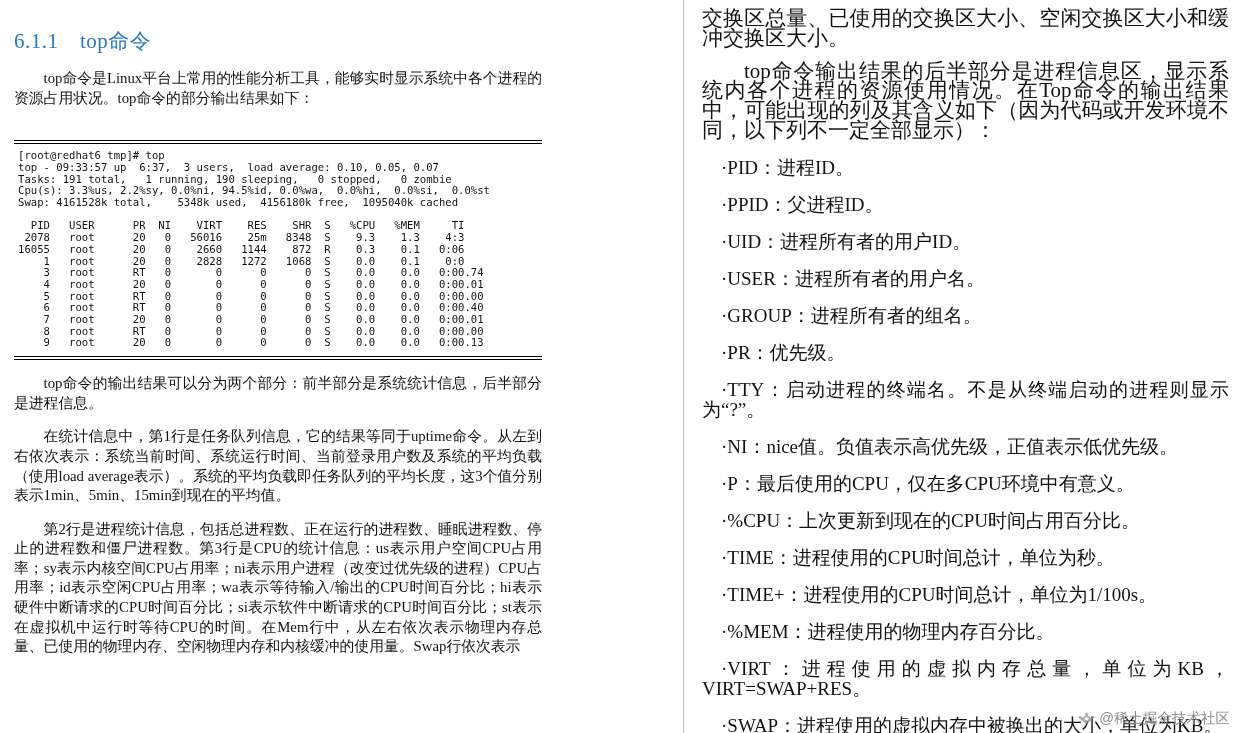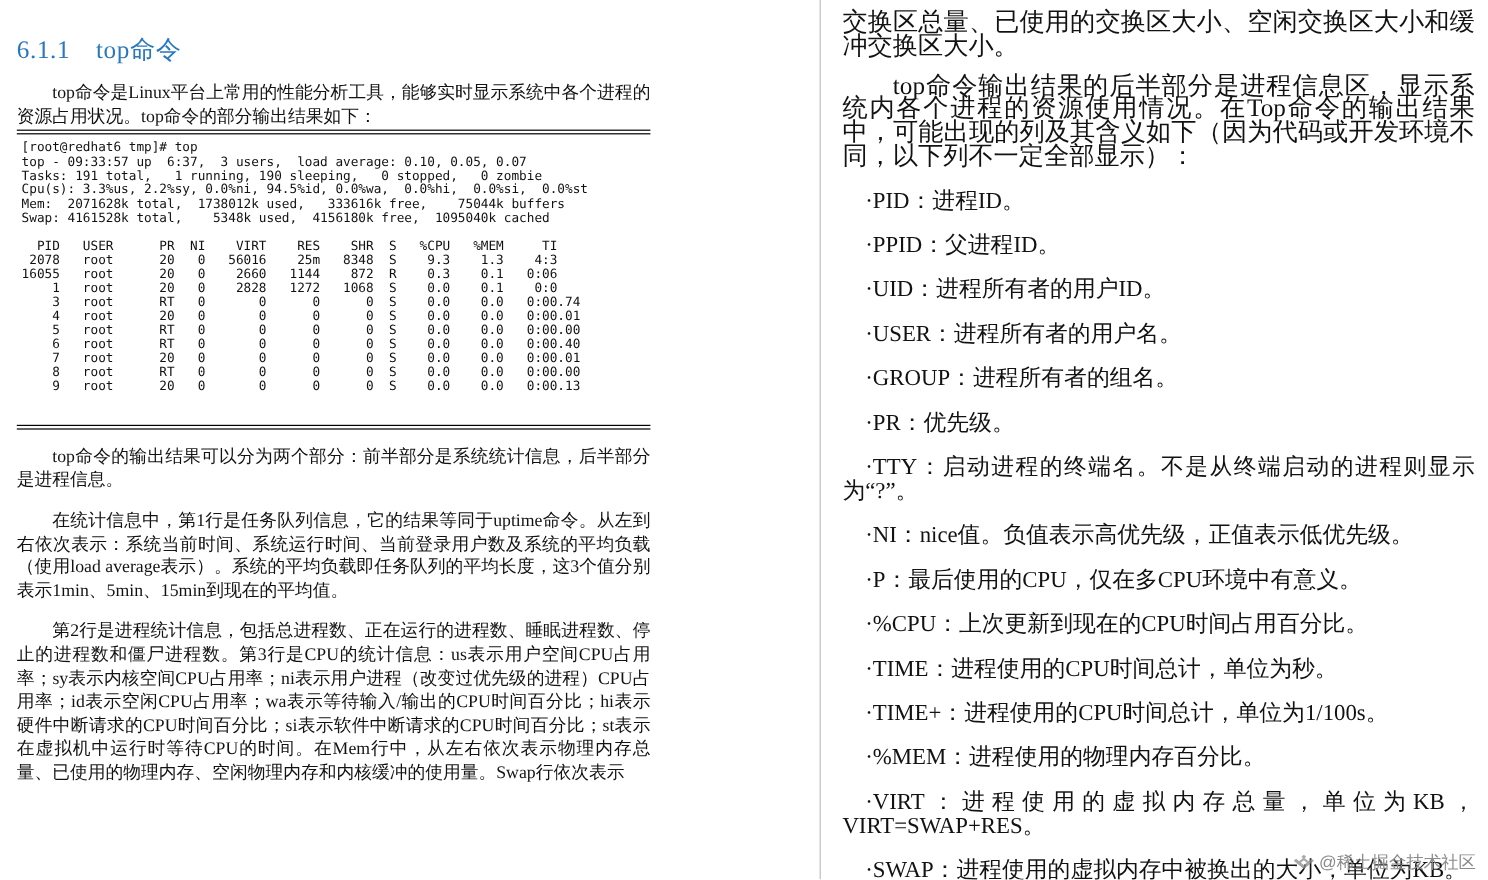--- a/index.html
+++ b/index.html
@@ -20,24 +20,24 @@
     color: var(--heading, #2878be);
     font-size: 21px; font-weight: normal;
     margin: 27px 0 0 0; letter-spacing: 0.5px;
   }
   .para {
     font-size: 14.8px; line-height: 19.6px;
     text-indent: 2em; text-align: justify;
     margin: 14px 0 0 0;
   }
   .code-block {
-    margin-top: 0;
+    margin-top: 32px;
     border-top: 4px double #000;
     border-bottom: 4px double #000;
-    padding: 6px 2px 25px 4px;
+    padding: 6px 2px 7px 4px;
   }
   .code-line {
     font-family: "DejaVu Sans Mono", "Liberation Mono", monospace;
     font-size: 10.6px; line-height: 11.7px;
     white-space: pre; color: #111;
   }
   .rpara {
     font-size: 21px; line-height: 19.8px;
     text-align: justify; margin: 9px 0 0 0;
   }
@@ -61,21 +61,20 @@
 
 <div class="col-left">
   <h2 class="heading">6.1.1　top命令</h2>
   <p class="para">top命令是Linux平台上常用的性能分析工具，能够实时显示系统中各个进程的资源占用状况。top命令的部分输出结果如下：</p>
 
   <div class="code-block">
     <div class="code-line">[root@redhat6 tmp]# top</div>
     <div class="code-line">top - 09:33:57 up  6:37,  3 users,  load average: 0.10, 0.05, 0.07</div>
     <div class="code-line">Tasks: 191 total,   1 running, 190 sleeping,   0 stopped,   0 zombie</div>
     <div class="code-line">Cpu(s): 3.3%us, 2.2%sy, 0.0%ni, 94.5%id, 0.0%wa,  0.0%hi,  0.0%si,  0.0%st</div>
-    <div class="code-line">Mem:  2071628k total,  1738012k used,   333616k free,    75044k buffers</div>
     <div class="code-line">Swap: 4161528k total,    5348k used,  4156180k free,  1095040k cached</div>
     <div class="code-line"> </div>
     <div class="code-line">  PID   USER      PR  NI    VIRT    RES    SHR  S   %CPU   %MEM     TI</div>
     <div class="code-line"> 2078   root      20   0   56016    25m   8348  S    9.3    1.3    4:3</div>
     <div class="code-line">16055   root      20   0    2660   1144    872  R    0.3    0.1   0:06</div>
     <div class="code-line">    1   root      20   0    2828   1272   1068  S    0.0    0.1    0:0</div>
     <div class="code-line">    3   root      RT   0       0      0      0  S    0.0    0.0   0:00.74</div>
     <div class="code-line">    4   root      20   0       0      0      0  S    0.0    0.0   0:00.01</div>
     <div class="code-line">    5   root      RT   0       0      0      0  S    0.0    0.0   0:00.00</div>
     <div class="code-line">    6   root      RT   0       0      0      0  S    0.0    0.0   0:00.40</div>

